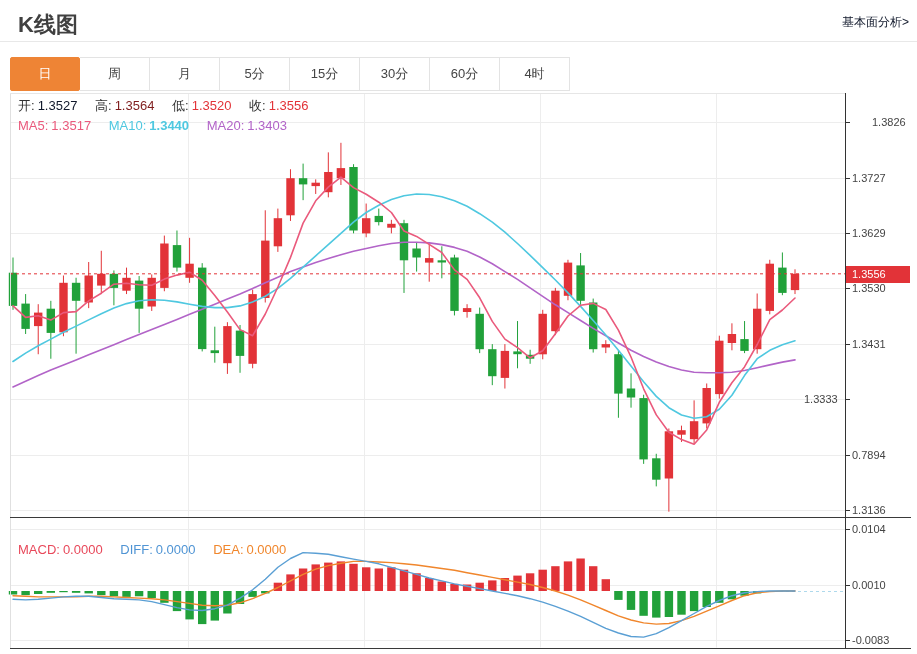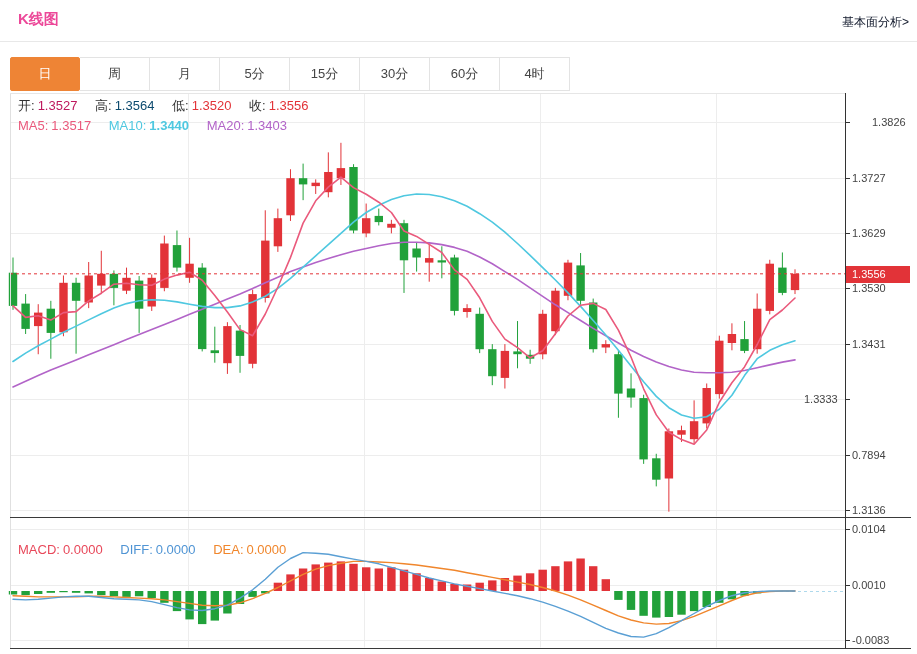--- a/index.html
+++ b/index.html
@@ -1,18 +1,18 @@
 <!DOCTYPE html>
 <html><head>
 <meta charset="utf-8">
 <style>
   html,body{margin:0;padding:0;background:#fff;}
   body{width:917px;height:654px;position:relative;overflow:hidden;
        font-family:"Liberation Sans","DejaVu Sans",sans-serif;-webkit-font-smoothing:antialiased;}
-  .page-title{position:absolute;left:18px;top:10px;font-size:15px;font-weight:bold;color:#ec4899;}
+  .page-title{position:absolute;left:18px;top:10px;font-size:22px;font-weight:bold;color:#404040;}
   .header-link{position:absolute;right:8px;top:14px;font-size:12px;color:#0f172a;text-decoration:none;cursor:pointer;}
   .header-divider{position:absolute;left:0;top:41px;width:917px;height:1px;background:#e8e8e8;}
   .tabs{position:absolute;left:10px;top:57px;height:34px;display:flex;}
   .tab{width:70px;height:34px;box-sizing:border-box;border:1px solid #e3e3e3;border-left:none;
        background:#fff;color:#444;font-size:13px;display:flex;align-items:center;justify-content:center;cursor:pointer;}
   .tab:first-child{border-left:1px solid #e3e3e3;}
   .tab.active{background:#ee8435;border-color:#ee8435;color:#fff;border-radius:2px;}
   .chart-area{position:absolute;left:0;top:93px;width:917px;height:561px;}
   svg{position:absolute;left:0;top:0;}
   .legend{position:absolute;font-size:13px;white-space:nowrap;z-index:5;}
@@ -268,22 +268,22 @@
       <line x1="845" y1="344.5" x2="850" y2="344.5" stroke="#333" stroke-width="1"></line>
       <line x1="845" y1="399.5" x2="850" y2="399.5" stroke="#333" stroke-width="1"></line>
       <line x1="845" y1="455.5" x2="850" y2="455.5" stroke="#333" stroke-width="1"></line>
       <line x1="845" y1="510.5" x2="850" y2="510.5" stroke="#333" stroke-width="1"></line>
       <line x1="845" y1="529.5" x2="850" y2="529.5" stroke="#333" stroke-width="1"></line>
       <line x1="845" y1="585.5" x2="850" y2="585.5" stroke="#333" stroke-width="1"></line>
       <line x1="845" y1="640.5" x2="850" y2="640.5" stroke="#333" stroke-width="1"></line>
     </svg>
 
   <div class="legend" style="left:18px;top:4px;">
-    <span class="lab">开:</span><span class="gap" style="color: #be185d; margin-top: 27px;">1.3527</span>
-    <span class="lab">高:</span><span class="gap" style="color: #0c4a6e;">1.3564</span>
+    <span class="lab">开:</span><span class="gap" style="color: #0f172a; margin-top: 27px;">1.3527</span>
+    <span class="lab">高:</span><span class="gap" style="color: #7f1d1d;">1.3564</span>
     <span class="lab">低:</span><span class="gap" style="color: rgb(226, 51, 56);">1.3520</span>
     <span class="lab">收:</span><span class="gap" style="color: rgb(226, 51, 56);">1.3556</span>
   </div>
 
   <div class="legend" style="left:18px;top:25px;">
     <span style="color: rgb(234, 90, 124);">MA5:</span><span class="gap" style="color: rgb(234, 90, 124);">1.3517</span>
     <span style="color: rgb(79, 200, 224);">MA10:</span><span class="gap" style="color: rgb(79, 200, 224); font-weight: bold;">1.3440</span>
     <span style="color: rgb(178, 100, 200);">MA20:</span><span class="gap" style="color: rgb(178, 100, 200);">1.3403</span>
   </div>
 

